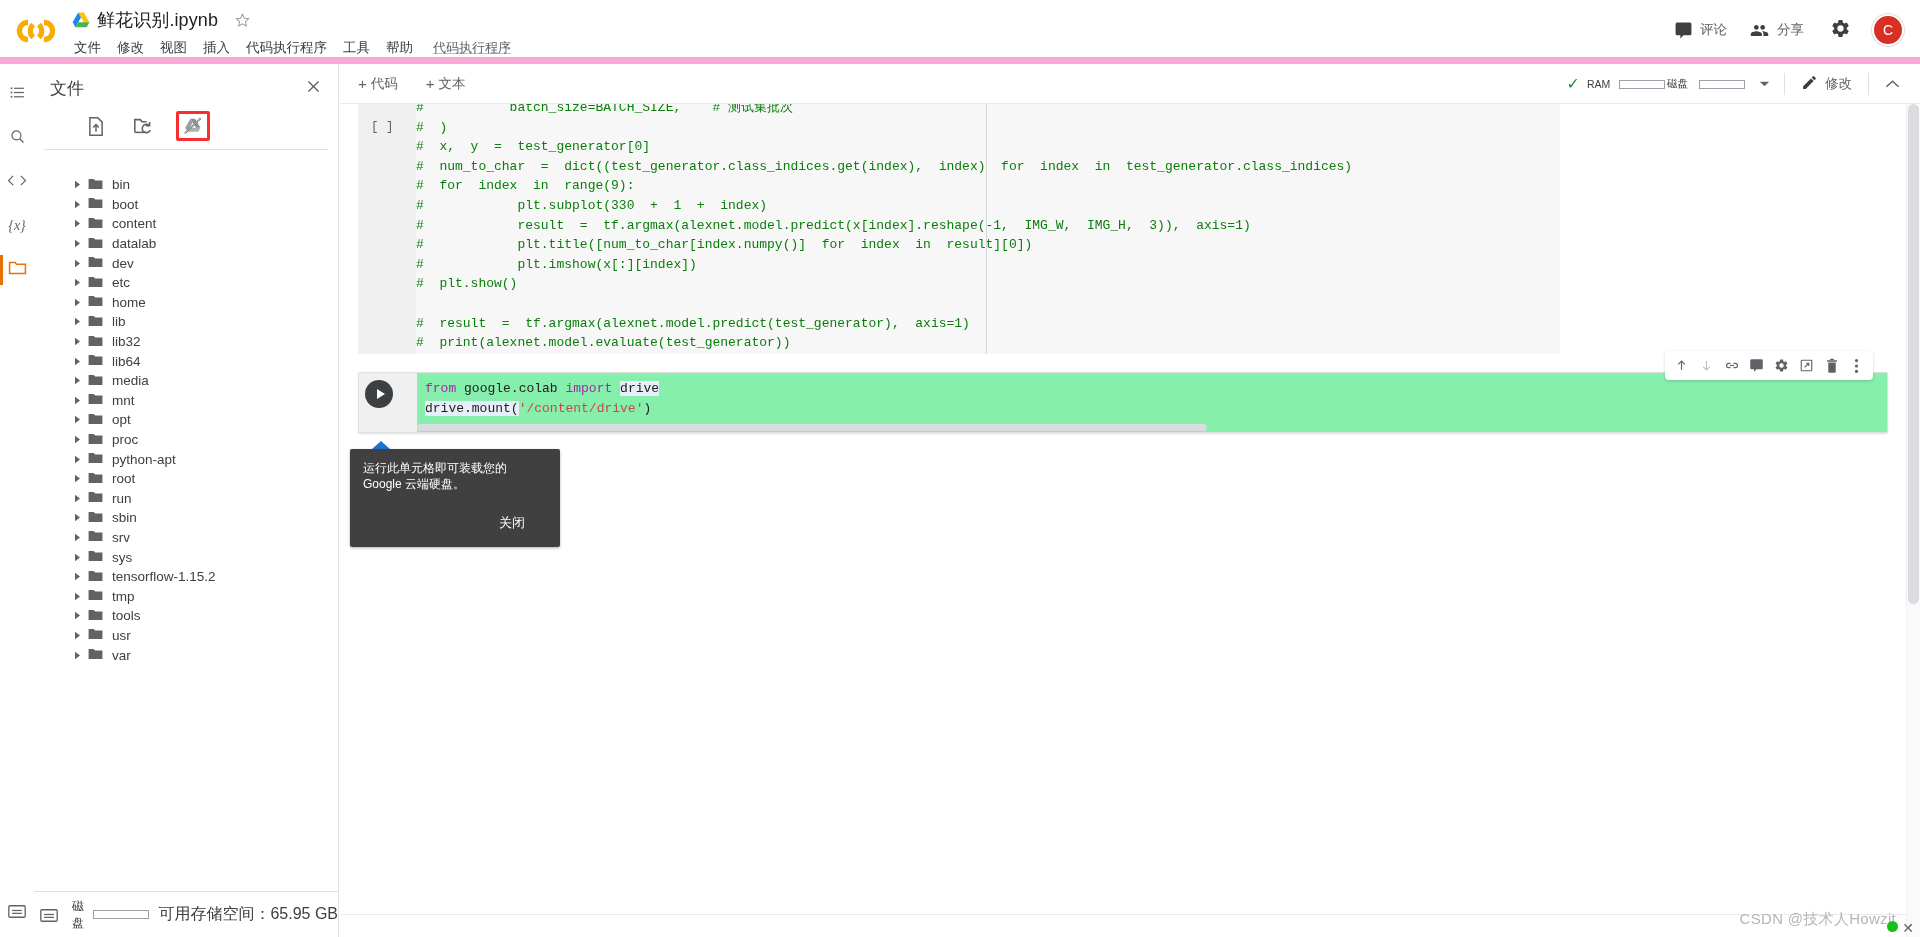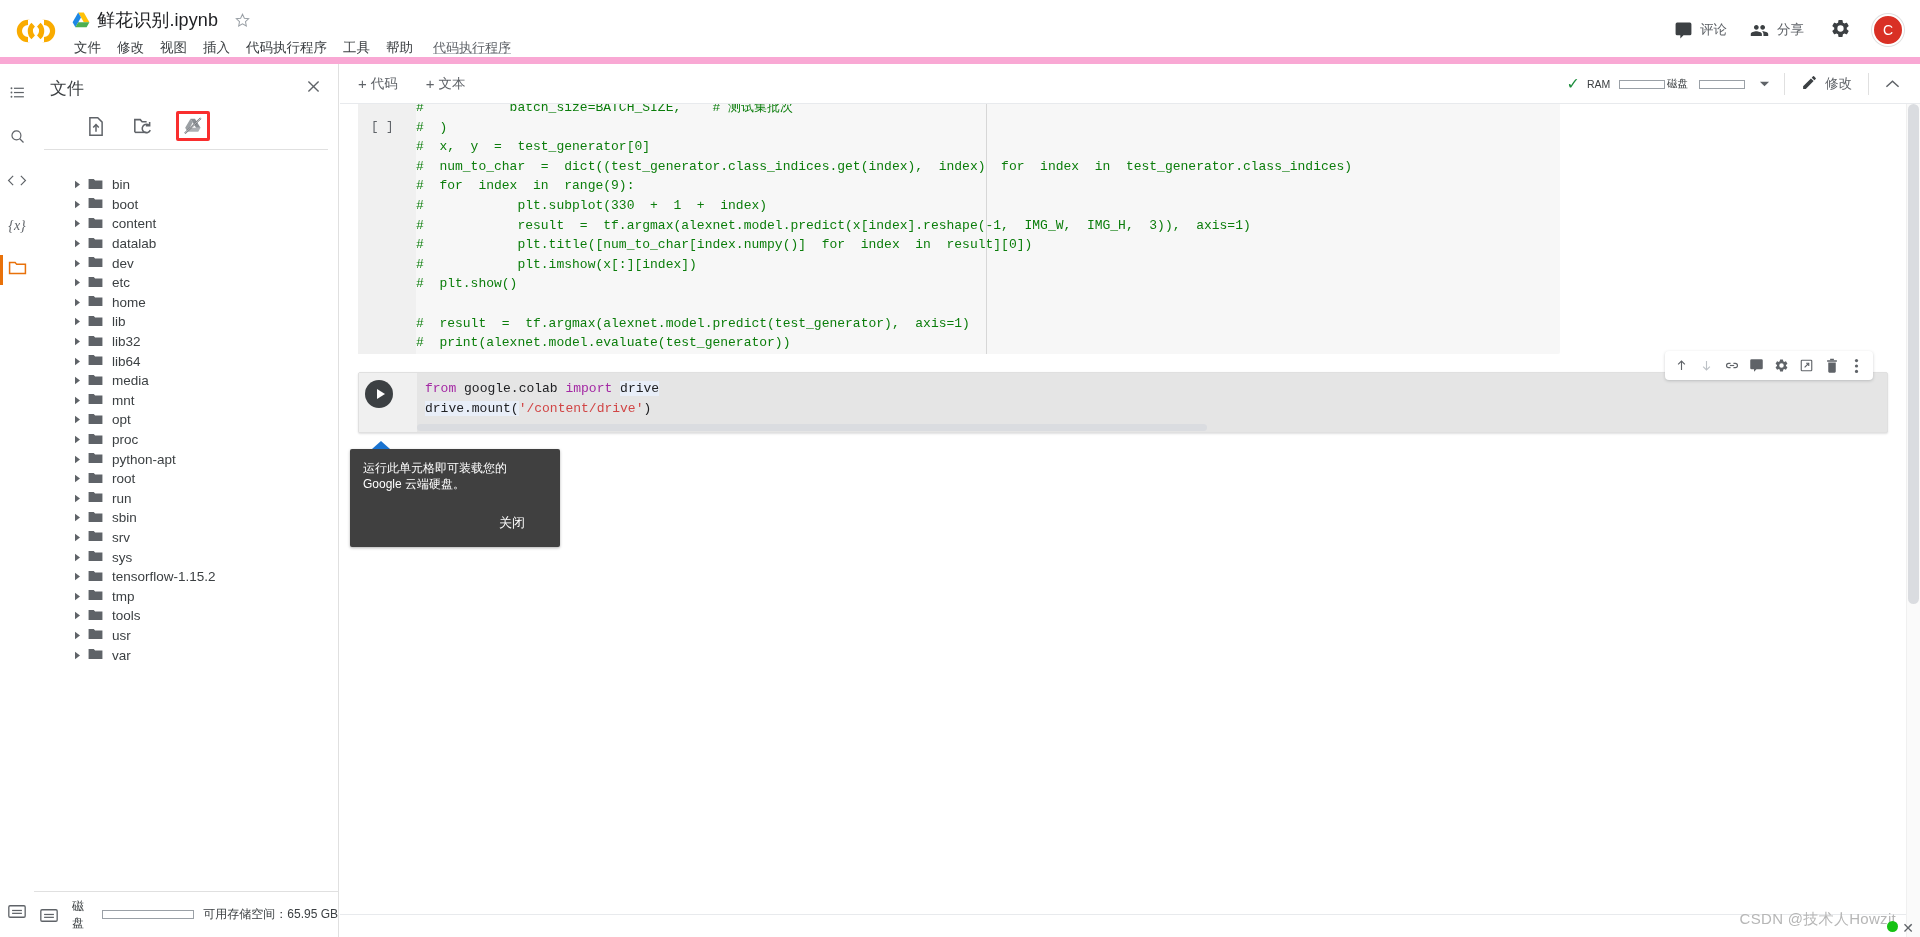--- a/index.html
+++ b/index.html
@@ -157,21 +157,21 @@
   .folder-ico { margin: 0 9px 0 4px; display: block; }
   .tree-label { font-size: 13.5px; color: #3c4043; white-space: nowrap; }
   .files-footer {
     position: absolute; left: 0; right: 0; bottom: 0; height: 46px;
     display: flex; align-items: center; gap: 9px; padding-left: 38px;
     border-top: 1px solid #e0e0e0;
   }
   .disk-label { font-size: 12px; color: #3c4043; }
   .disk-bar { width: 108px; height: 9px; border: 1px solid #9aa0a6; background: #fff; }
   .disk-fill { height: 100%; background: #9aa0a6; }
-  .disk-text { font-size: 12px; color: #3c4043; white-space: nowrap; }
+  .disk-text { font-size: 16px; color: #3c4043; white-space: nowrap; }
   .footer-menu-ico {
     position: absolute; left: 6px; bottom: 10px; color: #5f6368; cursor: pointer;
   }
 
   
   .notebook {
     position: absolute; left: 340px; top: 104px; right: 0; bottom: 0;
     background: #fff; overflow: hidden;
   }
   .cell1 {
@@ -198,21 +198,21 @@
   }
   .code-line { height: 19.6px; white-space: pre; }
   .ruler {
     position: absolute; top: 0; bottom: 0; left: 628px;
     width: 1px; background: #d7d7d7;
   }
 
   
   .cell2 {
     position: absolute; left: 18px; top: 268px; width: 1530px; height: 61px;
-    background: #e5e5e5; border: 1px solid #e0e0e0;
+    background: #86efac; border: 1px solid #e0e0e0;
     box-shadow: 0 1px 2px rgba(60,64,67,.16);
     border-radius: 2px;
   }
   .cell2-gutter {
     position: absolute; left: 0; top: 0; width: 58px; height: 100%;
     background: #f0f0f0;
   }
   .run-btn {
     position: absolute; left: 6px; top: 7px;
     width: 28px; height: 28px; border-radius: 50%;

